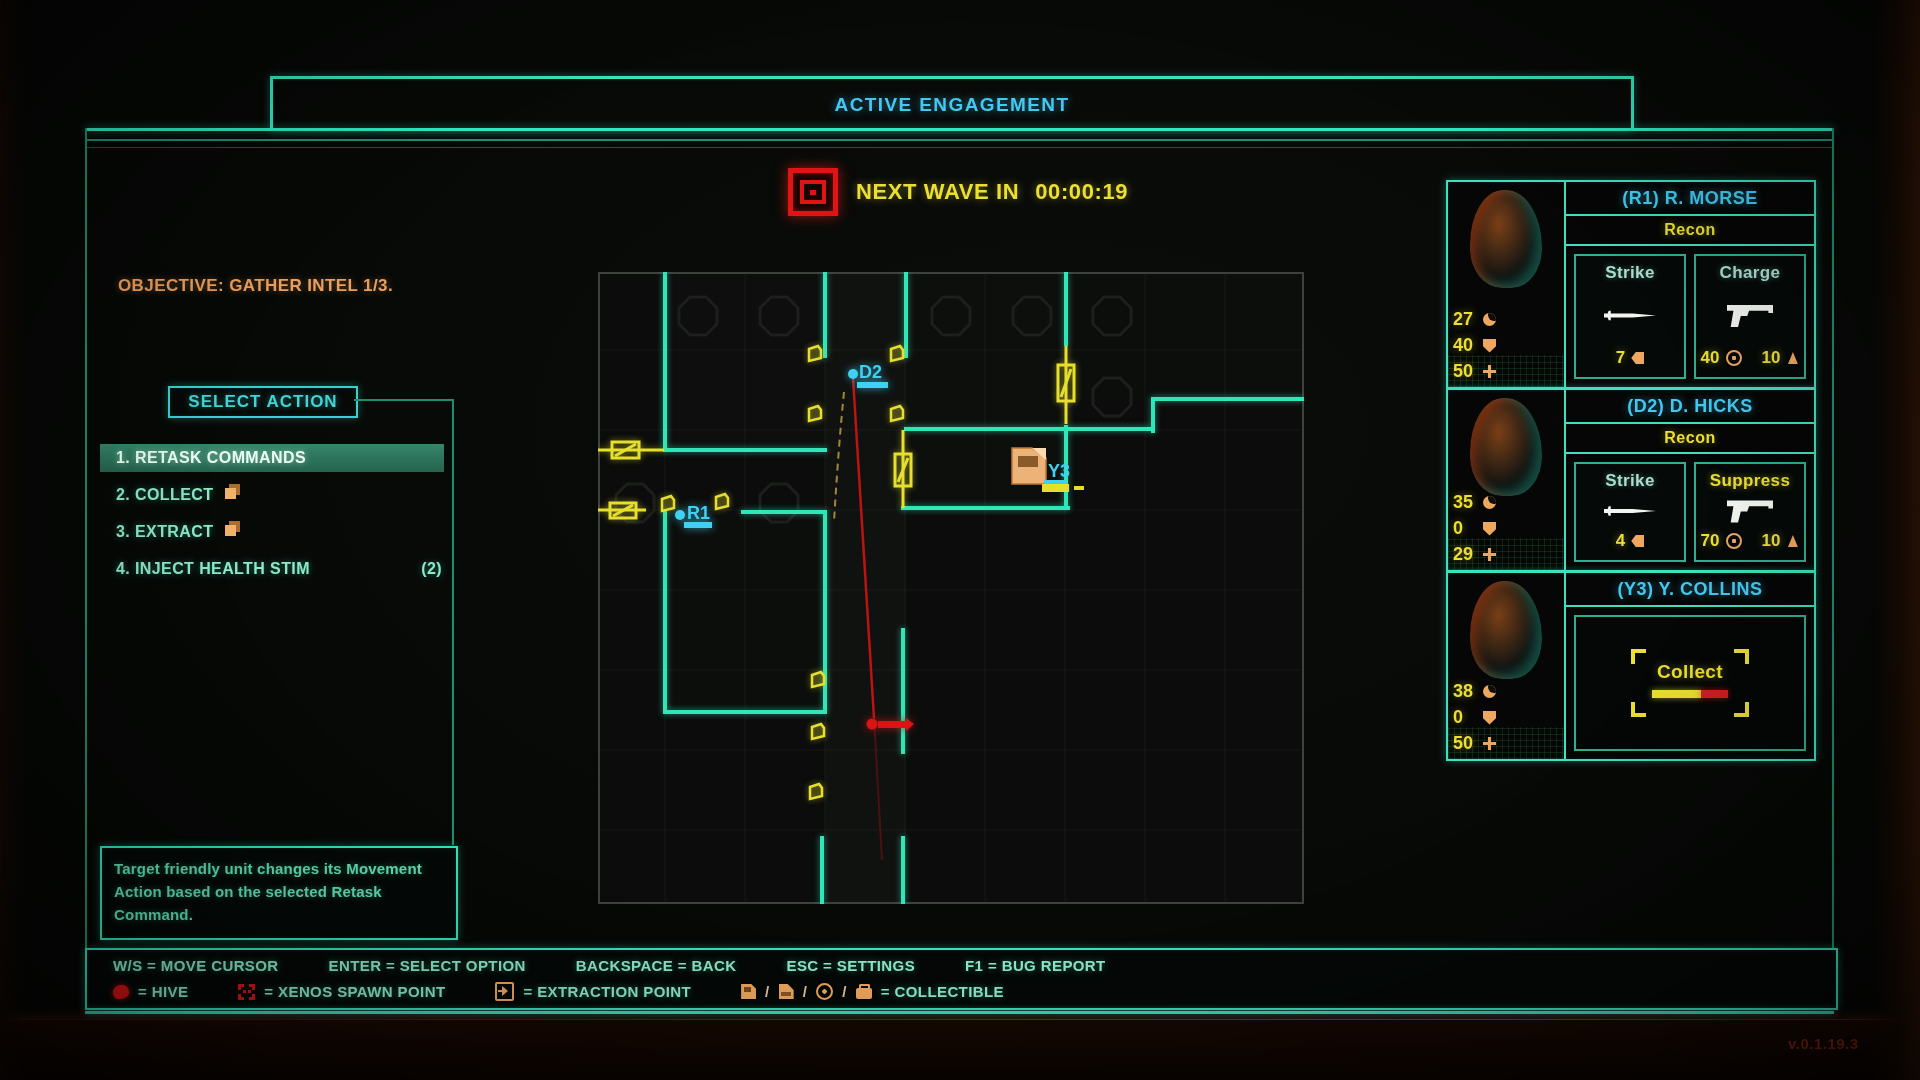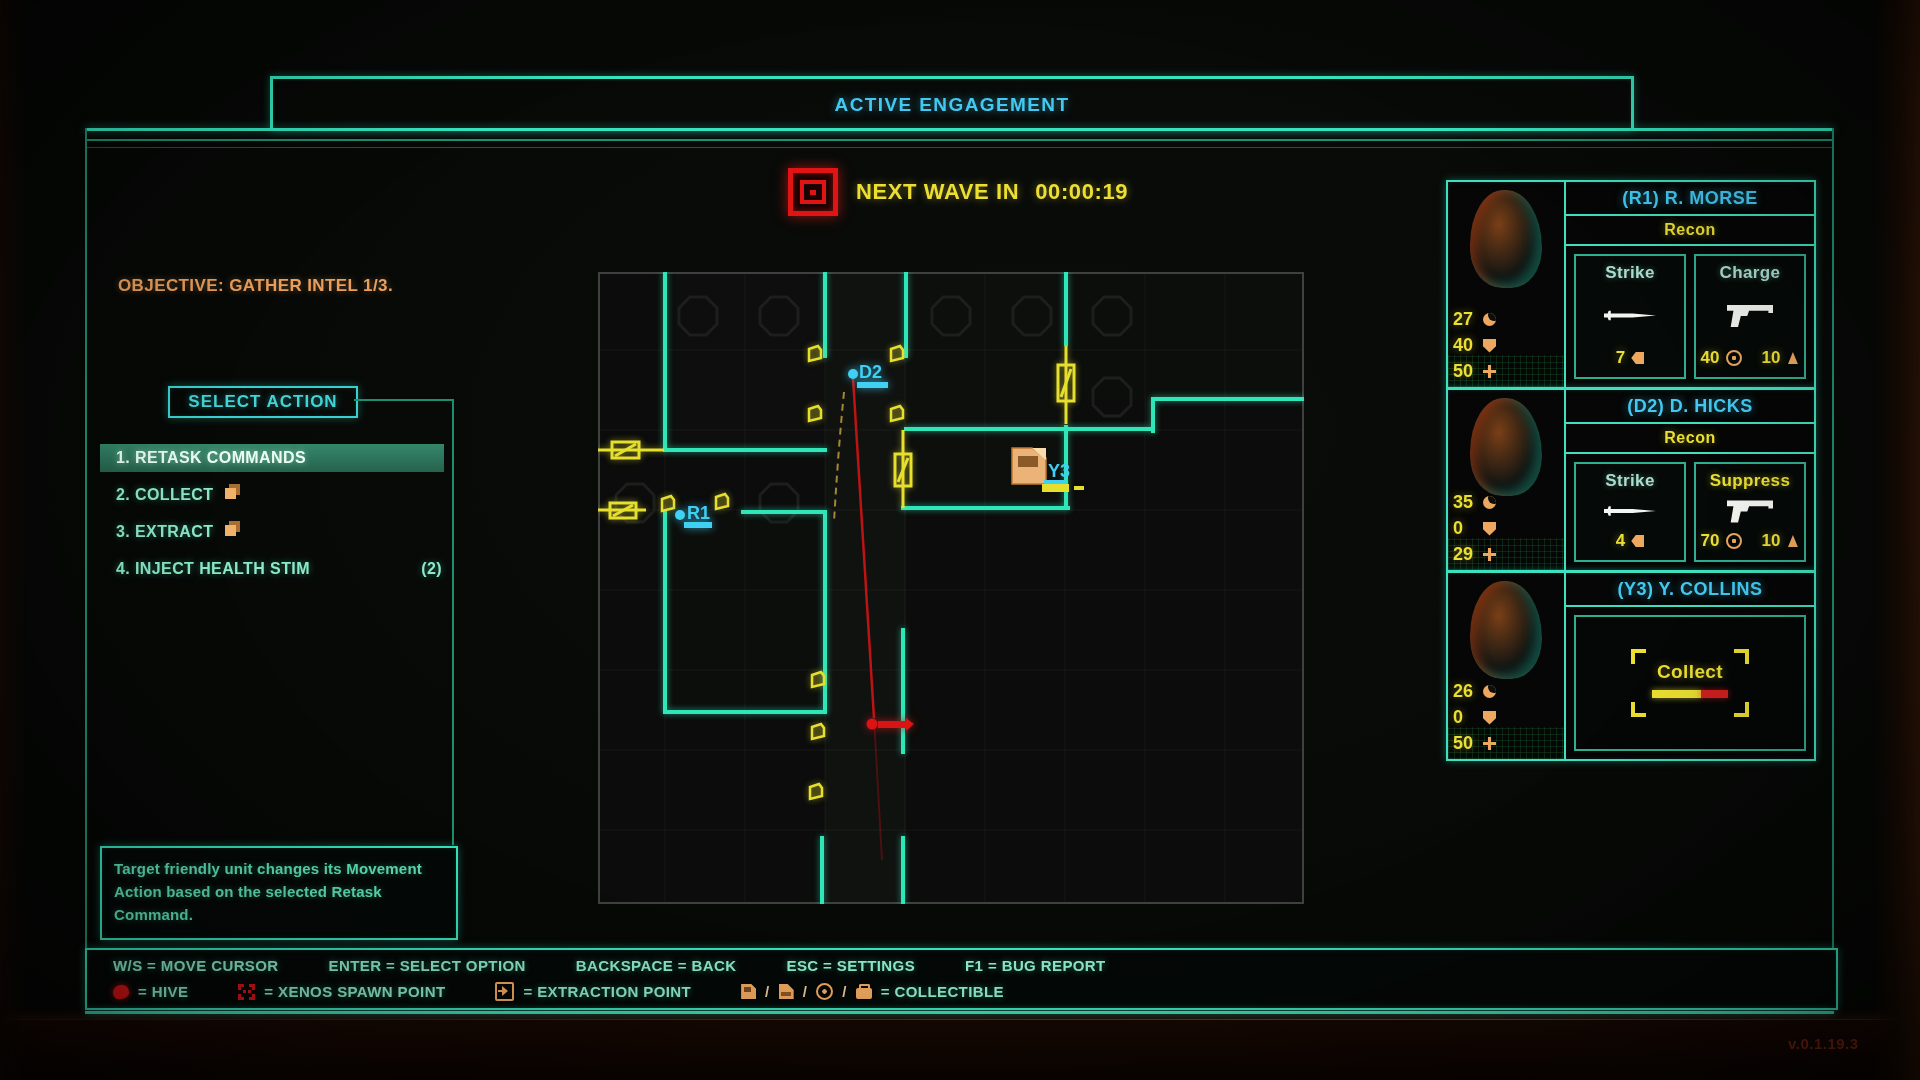--- a/index.html
+++ b/index.html
@@ -376,21 +376,21 @@
             </div>
         </div>
       </div>
     </div>
   </div>
 
   <div class="card tealglow" style="top:571px;height:186px;">
     <div class="portrait">
       <div class="pstats">
         <div class="pstat">
-            <span class="num t-yel">26</span>
+            <span class="num t-yel">38</span>
             <span class="sicon moon"></span>
           </div>
         <div class="pstat">
             <span class="num t-yel">0</span>
             <span class="sicon shield"></span>
           </div>
         <div class="pstat">
             <span class="num t-yel">50</span>
             <span class="sicon plusic"></span>
           </div>

